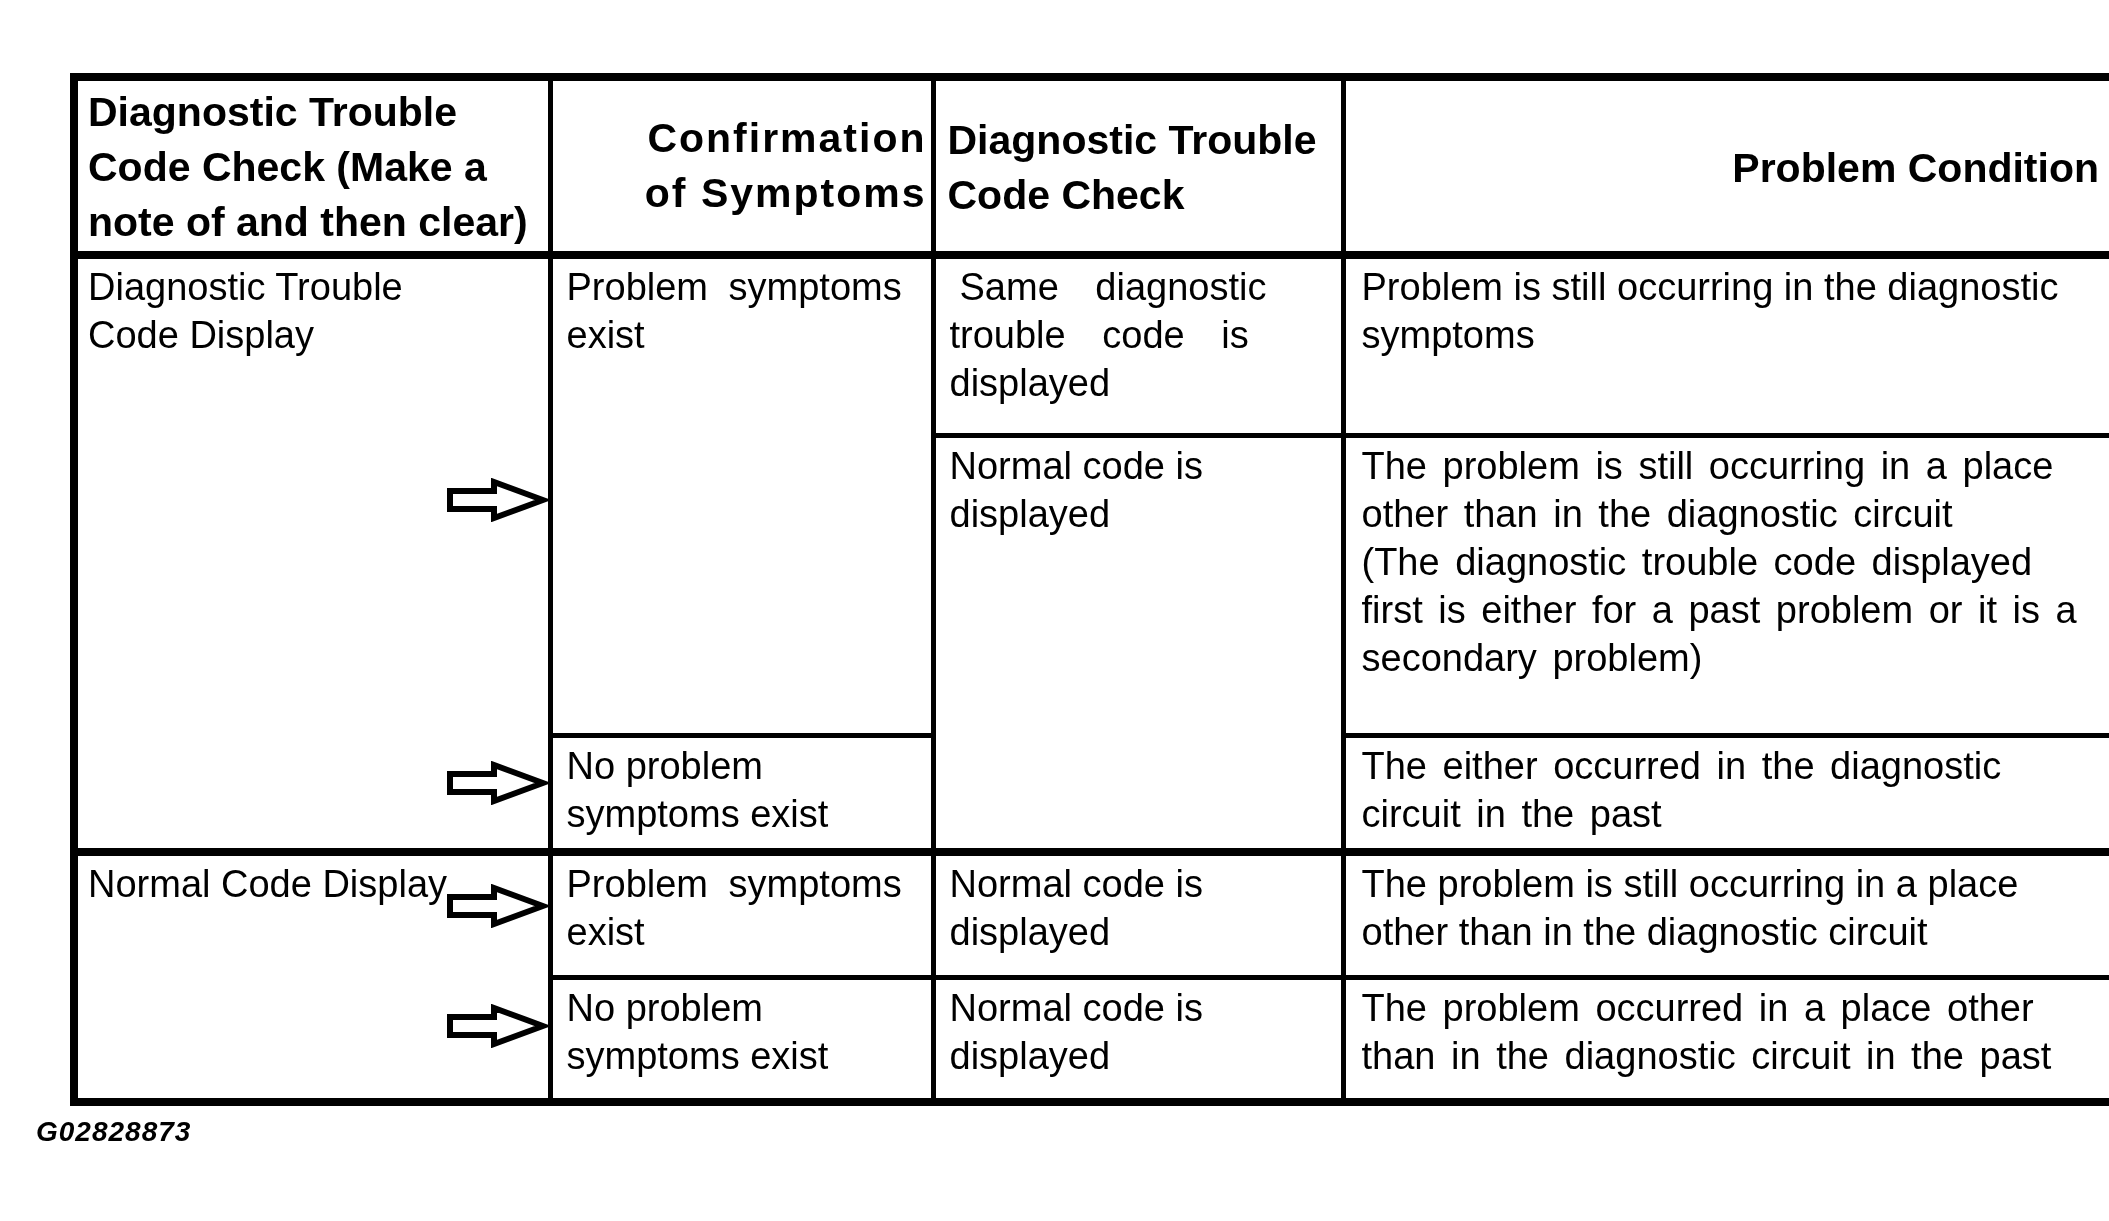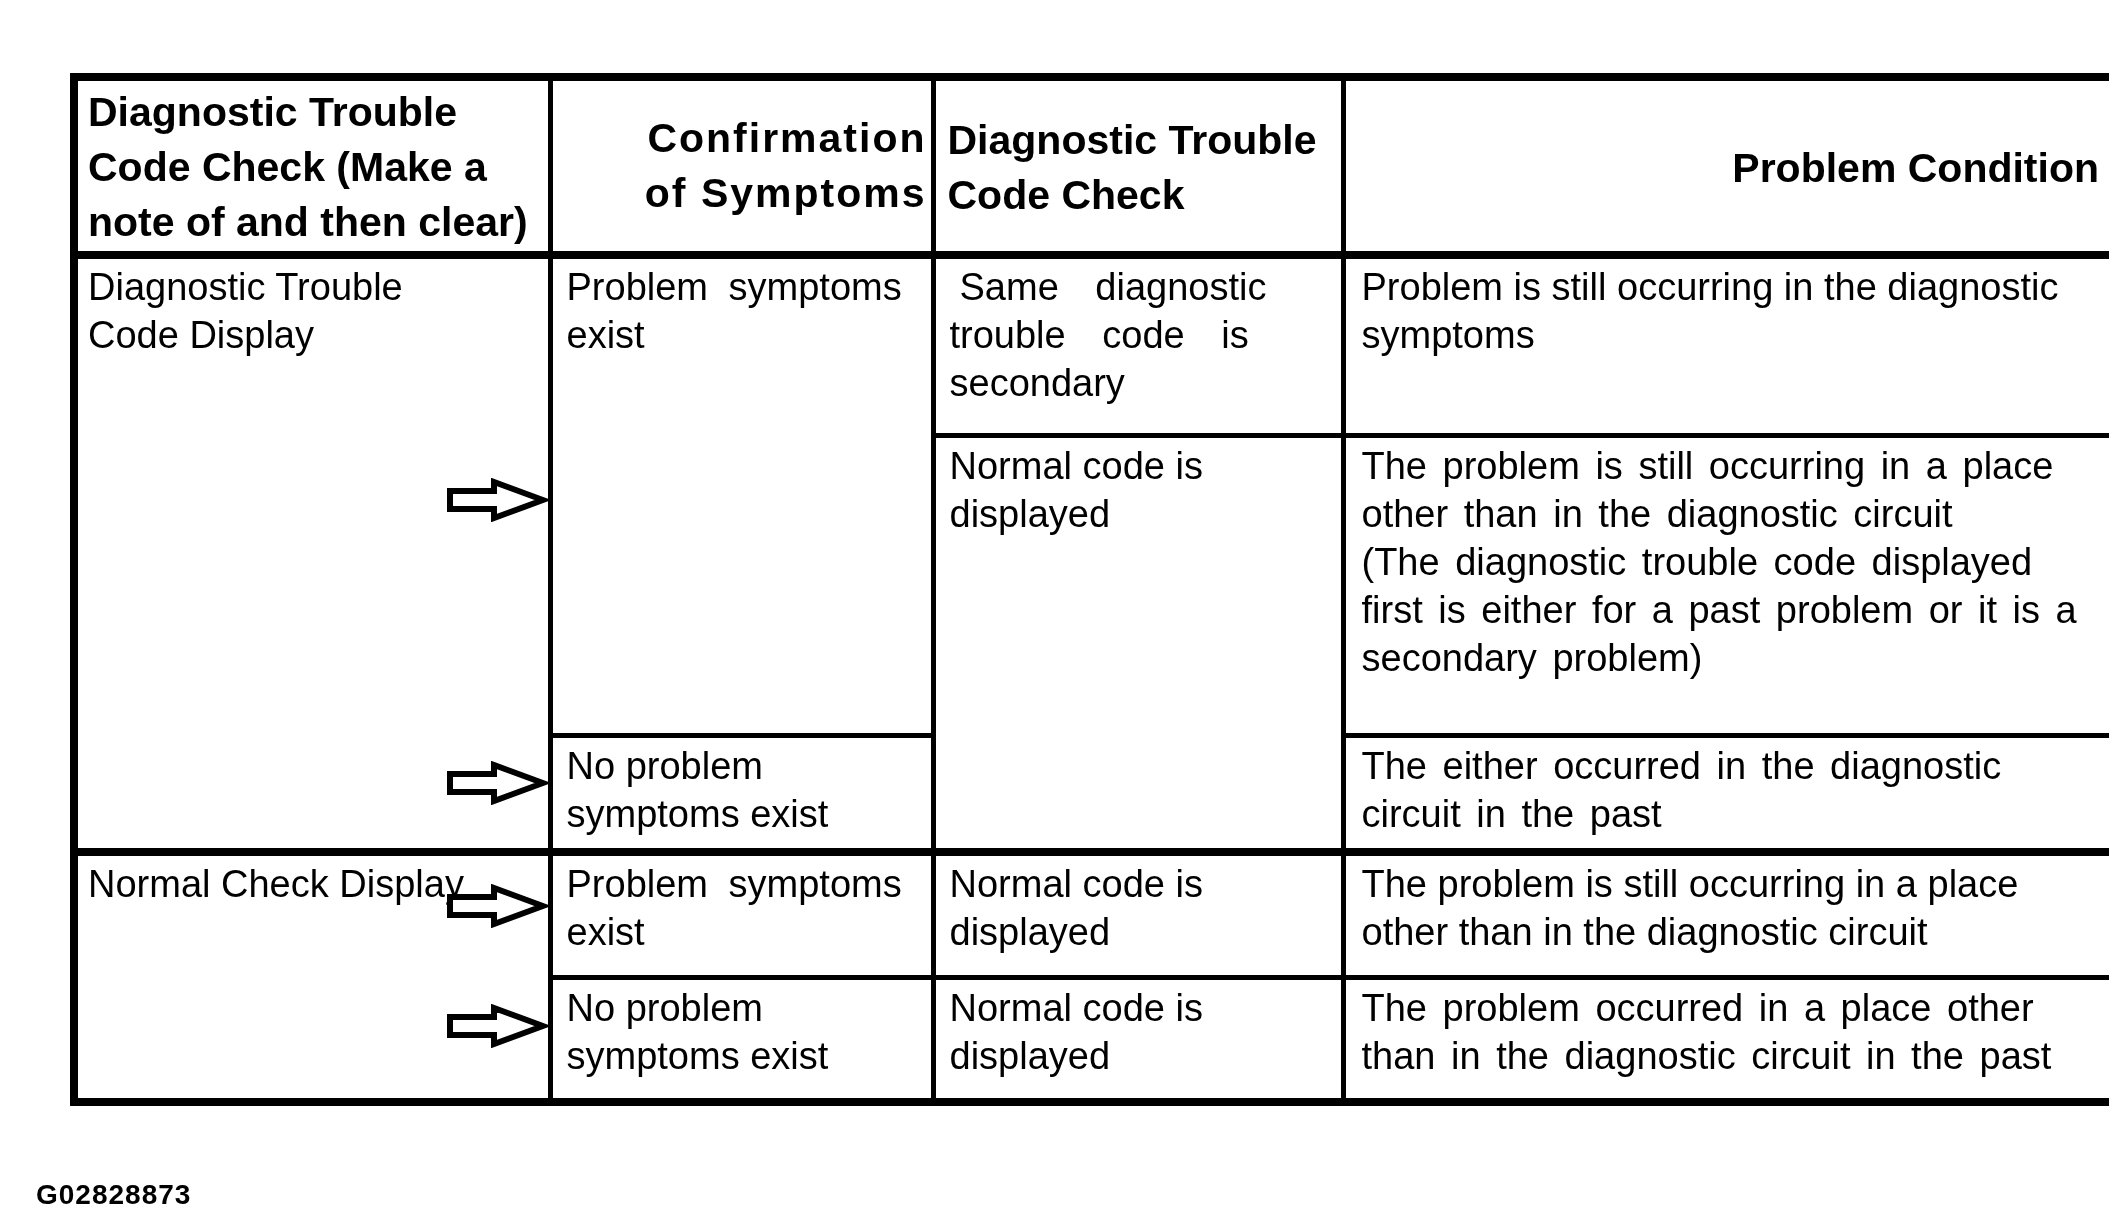--- a/index.html
+++ b/index.html
@@ -58,24 +58,25 @@
   .ws-sm   { word-spacing: 5px; }
   .arrow {
     position: absolute;
     left: 446px;
     width: 104px;
     height: 44px;
   }
   .caption {
     position: absolute;
     left: 36px;
-    top: 1179px;
+    top: 1116px;
     font-size: 28px;
     font-weight: bold;
     letter-spacing: 1px;
+    font-style: italic;
   }
 </style>
 </head>
 <body>
 
 <div class="page">
 
   <table class="dtc">
     <colgroup>
       <col style="width:476px">
@@ -94,41 +95,41 @@
 Code Check</th>
       <th class="c4">Problem Condition</th>
     </tr>
     <tr style="height:180px">
       <td class="c1" rowspan="3">Diagnostic Trouble
 Code Display</td>
       <td class="c2 ws-med" rowspan="2">Problem symptoms
 exist</td>
       <td class="c3 indent ws-wide">Same diagnostic
 trouble code is
-secondary</td>
+displayed</td>
       <td class="c4">Problem is still occurring in the diagnostic
 symptoms</td>
     </tr>
     <tr style="height:300px">
       <td class="c3" rowspan="2">Normal code is
 displayed</td>
       <td class="c4 ws-sm">The problem is still occurring in a place
 other than in the diagnostic circuit
 (The diagnostic trouble code displayed
 first is either for a past problem or it is a
 secondary problem)</td>
     </tr>
     <tr style="height:117px">
       <td class="c2">No problem
 symptoms exist</td>
       <td class="c4 ws-sm">The either occurred in the diagnostic
 circuit in the past</td>
     </tr>
     <tr class="grp" style="height:125px">
-      <td class="c1" rowspan="2">Normal Check Display</td>
+      <td class="c1" rowspan="2">Normal Code Display</td>
       <td class="c2 ws-med">Problem symptoms
 exist</td>
       <td class="c3">Normal code is
 displayed</td>
       <td class="c4">The problem is still occurring in a place
 other than in the diagnostic circuit</td>
     </tr>
     <tr style="height:125px">
       <td class="c2">No problem
 symptoms exist</td>

